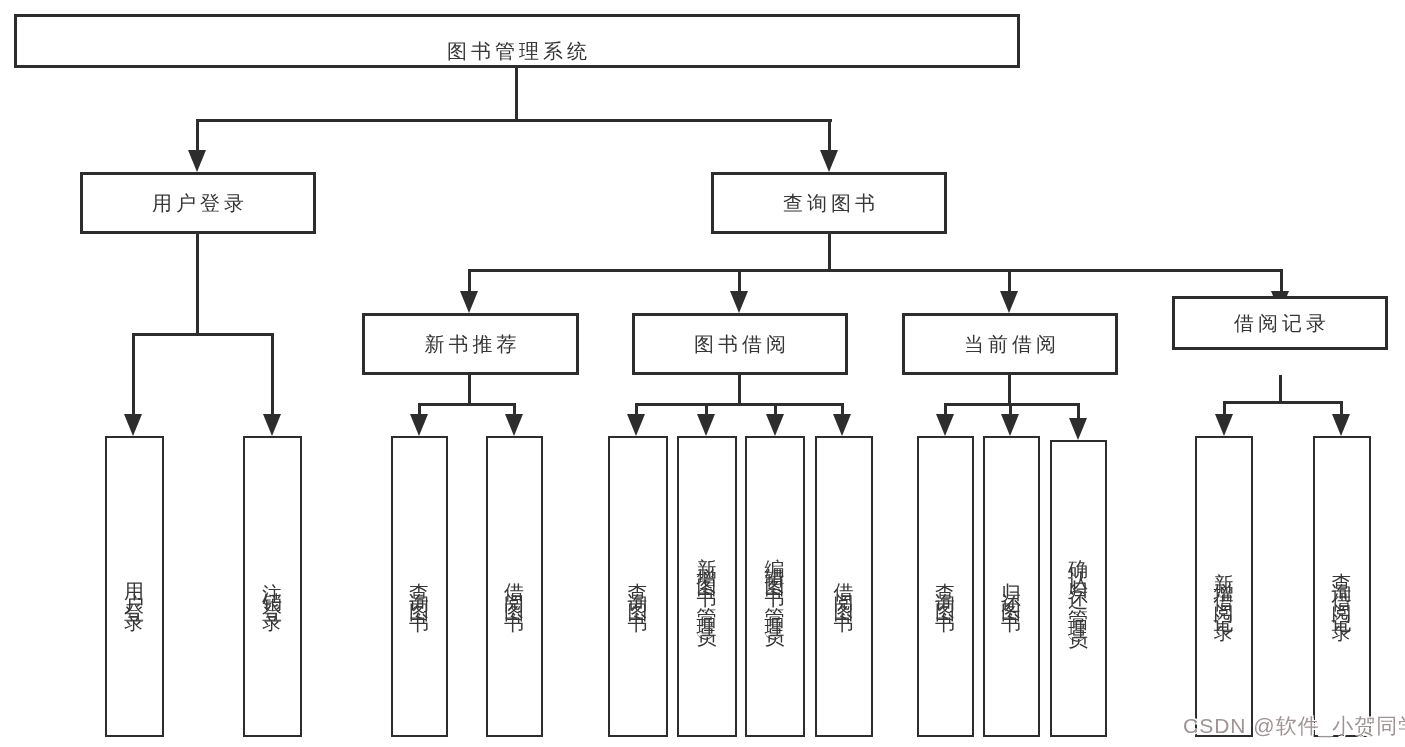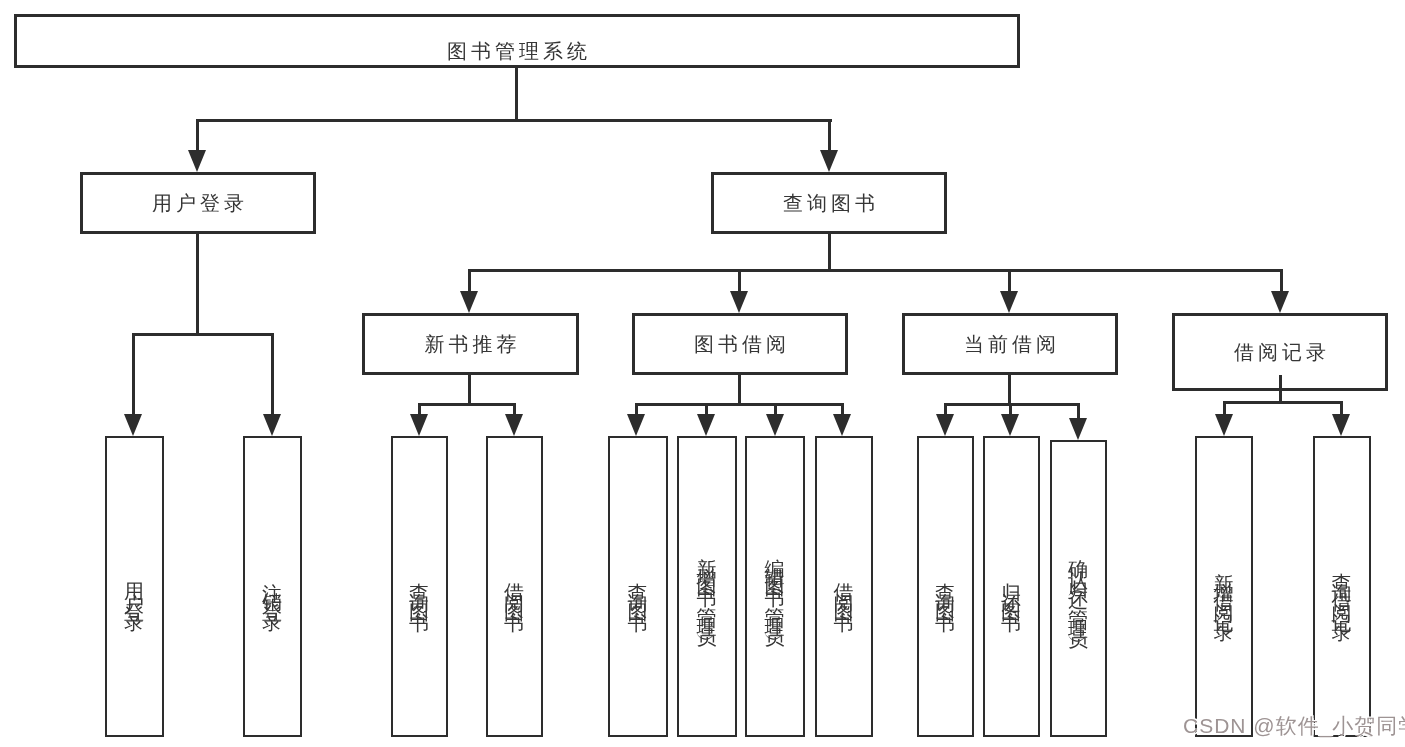--- a/index.html
+++ b/index.html
@@ -116,21 +116,21 @@
 
   <div class="box hdr" style="left:362px; top:313px; width:217px; height:62px;">
     <span>新书推荐</span>
   </div>
   <div class="box hdr" style="left:902px; top:313px; width:216px; height:62px;">
     <span>当前借阅</span>
   </div>
   <div class="box hdr" style="left:632px; top:313px; width:216px; height:62px;">
     <span>图书借阅</span>
   </div>
-  <div class="box hdr" style="left:1172px; top:313px; width:216px; height:78px;text-align:right;">
+  <div class="box hdr" style="left:1172px; top:296px; width:216px; height:54px;text-align:right;">
     <span>借阅记录</span>
   </div>
 
   <div class="vline" style="left:468px; top:375px; height:31px;"></div>
   <div class="hline" style="left:418px; top:403px; width:98px;"></div>
   <div class="vline" style="left:418px; top:403px; height:13px;"></div>
   <div class="arrow" style="left:410px; top:414px;"></div>
   <div class="vline" style="left:513px; top:403px; height:13px;"></div>
   <div class="arrow" style="left:505px; top:414px;"></div>
 

